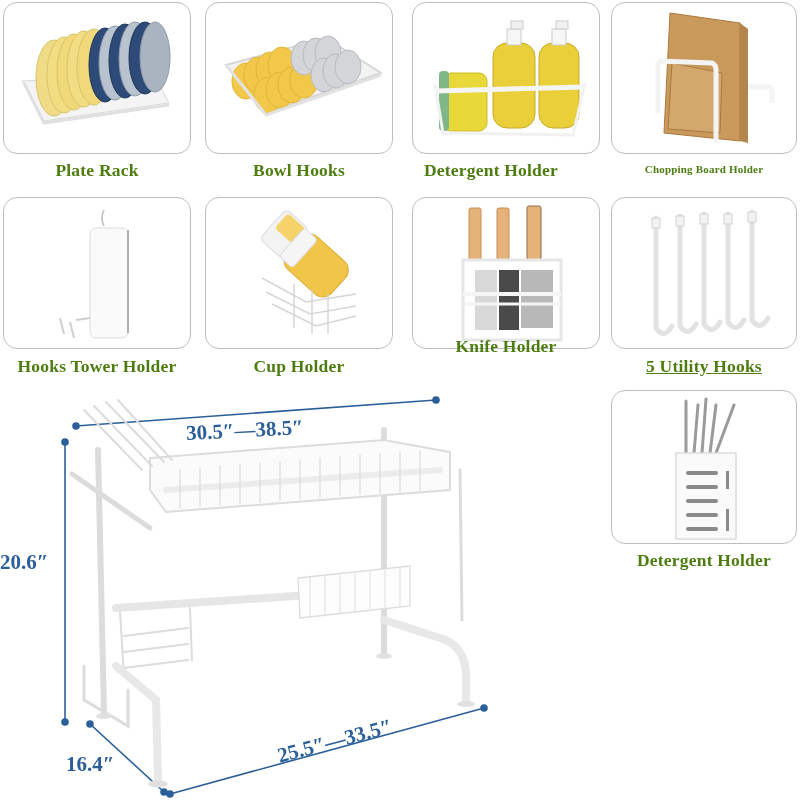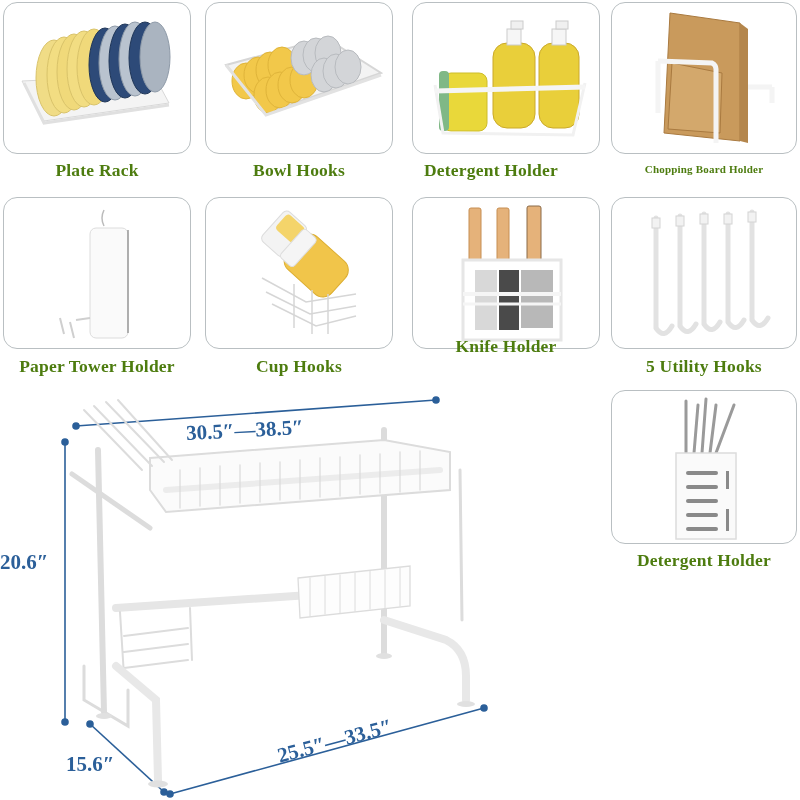--- a/index.html
+++ b/index.html
@@ -95,41 +95,41 @@
 <div class="label small" style="left:607px;top:163px;width:194px;">Chopping Board Holder</div>
 
 <div class="panel" style="left:3px;top:197px;width:188px;height:152px;">
   <svg width="188" height="152">
     <path d="M100,12 Q96,20 100,28" fill="none" stroke="#bbb" stroke-width="1.5"></path>
     <rect x="86" y="30" width="38" height="110" rx="6" fill="#fafafa" stroke="#dcdcdc"></rect>
     <line x1="124" y1="32" x2="124" y2="135" stroke="#9a9a9a" stroke-width="1.5"></line>
     <path d="M56,120 L60,136 M66,124 L70,140 M72,122 L86,120" fill="none" stroke="#cfcfcf" stroke-width="2"></path>
   </svg>
 </div>
-<div class="label" style="left:0px;top:356px;width:194px;">Paper Tower Holder</div>
+<div class="label" style="left:0px;top:356px;width:194px;">Hooks Tower Holder</div>
 
 <div class="panel" style="left:205px;top:197px;width:188px;height:152px;">
   <svg width="188" height="152">
     <g transform="rotate(42 90 60)">
       <rect x="50" y="30" width="30" height="40" rx="5" fill="#f3f3f3" stroke="#dcdcdc"></rect>
       <rect x="54" y="32" width="24" height="20" rx="4" fill="#f4d46a"></rect>
       <rect x="80" y="30" width="60" height="44" rx="12" fill="#f1c54a" stroke="#dcae32"></rect>
       <rect x="76" y="32" width="18" height="38" rx="4" fill="#f5f5f5" stroke="#ddd"></rect>
     </g>
     <g stroke="#d6d6d6" stroke-width="1.5" fill="none">
       <path d="M56,80 L100,104 L150,96"></path>
       <path d="M60,94 L104,116 L150,108"></path>
       <path d="M66,106 L110,128 L150,118"></path>
       <line x1="88" y1="86" x2="88" y2="130"></line>
       <line x1="106" y1="92" x2="106" y2="136"></line>
       <line x1="122" y1="96" x2="122" y2="136"></line>
     </g>
   </svg>
 </div>
-<div class="label" style="left:205px;top:356px;width:188px;">Cup Hooks</div>
+<div class="label" style="left:205px;top:356px;width:188px;">Cup Holder</div>
 
 <div class="panel" style="left:412px;top:197px;width:188px;height:152px;">
   <svg width="188" height="152">
     <rect x="56" y="10" width="12" height="56" rx="2" fill="#e5b27a" stroke="#c68e52"></rect>
     <rect x="84" y="10" width="12" height="56" rx="2" fill="#e5b27a" stroke="#c68e52"></rect>
     <rect x="114" y="8" width="14" height="58" rx="2" fill="#e5b27a" stroke="#8a6a48"></rect>
     <rect x="50" y="62" width="98" height="80" fill="#ffffff" stroke="#e6e6e6" stroke-width="3"></rect>
     <rect x="62" y="72" width="22" height="60" fill="#d8d8d8"></rect>
     <rect x="86" y="72" width="20" height="60" fill="#4a4a4a"></rect>
     <rect x="108" y="72" width="32" height="58" fill="#b8b8b8"></rect>
@@ -150,21 +150,21 @@
     </g>
     <g fill="#f2f2f2" stroke="#d4d4d4">
       <rect x="40" y="20" width="8" height="10"></rect>
       <rect x="64" y="18" width="8" height="10"></rect>
       <rect x="88" y="16" width="8" height="10"></rect>
       <rect x="112" y="16" width="8" height="10"></rect>
       <rect x="136" y="14" width="8" height="10"></rect>
     </g>
   </svg>
 </div>
-<div class="label" style="left:611px;top:356px;width:186px;">5 Utility Hooks</div>
+<div class="label" style="left:611px;top:356px;width:186px;text-decoration:underline;">5 Utility Hooks</div>
 
 <div class="panel" style="left:611px;top:390px;width:186px;height:154px;">
   <svg width="186" height="154">
     <g stroke="#9a9a9a" stroke-width="3" stroke-linecap="round" fill="none">
       <line x1="74" y1="62" x2="74" y2="10"></line>
       <line x1="82" y1="62" x2="86" y2="14"></line>
       <line x1="90" y1="62" x2="94" y2="8"></line>
       <line x1="98" y1="62" x2="104" y2="14"></line>
       <line x1="104" y1="62" x2="122" y2="14"></line>
     </g>
@@ -252,14 +252,14 @@
   <g fill="#e0e0e0">
     <ellipse cx="104" cy="716" rx="8" ry="3"></ellipse>
     <ellipse cx="384" cy="656" rx="8" ry="3"></ellipse>
     <ellipse cx="466" cy="704" rx="9" ry="3"></ellipse>
     <ellipse cx="158" cy="784" rx="10" ry="3.5"></ellipse>
   </g>
 </svg>
 
 <div class="dim" style="left:186px;top:418px;transform:rotate(-3deg);">30.5″—38.5″</div>
 <div class="dim" style="left:0px;top:550px;">20.6″</div>
-<div class="dim" style="left:66px;top:752px;">15.6″</div>
+<div class="dim" style="left:66px;top:752px;">16.4″</div>
 <div class="dim" style="left:278px;top:744px;transform:rotate(-15deg);transform-origin:left center;">25.5″—33.5″</div>
 
 </body></html>

